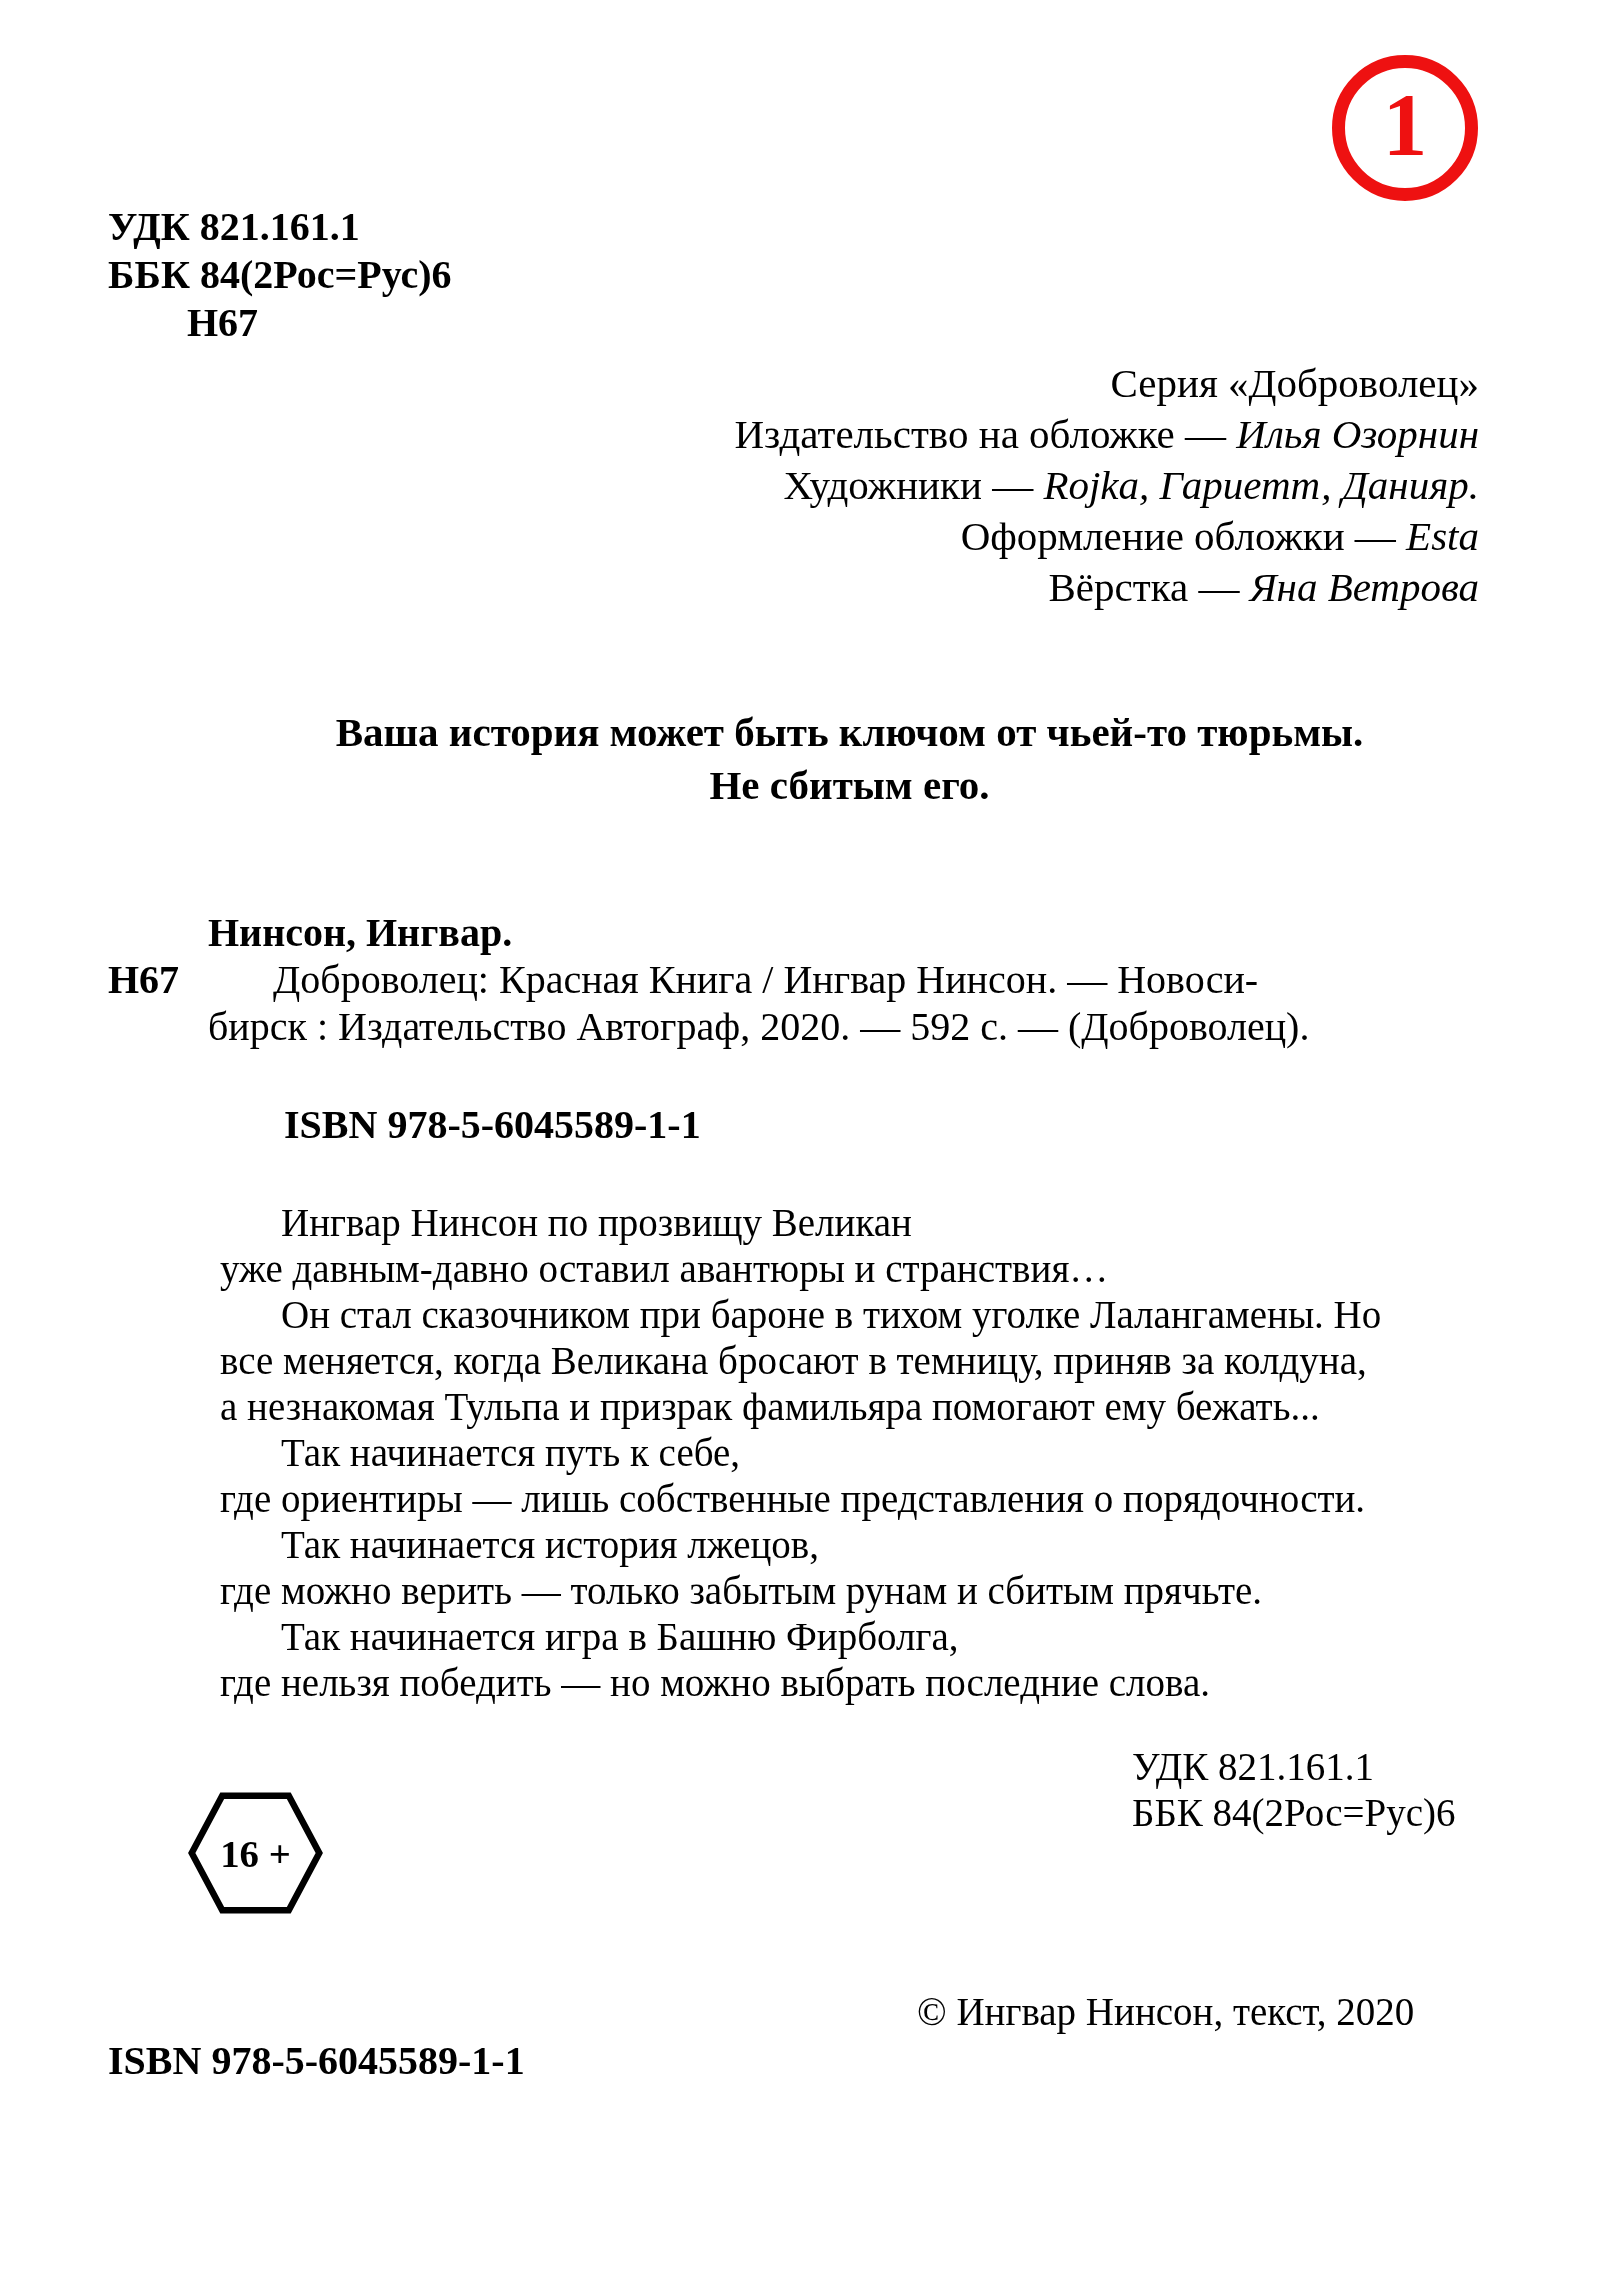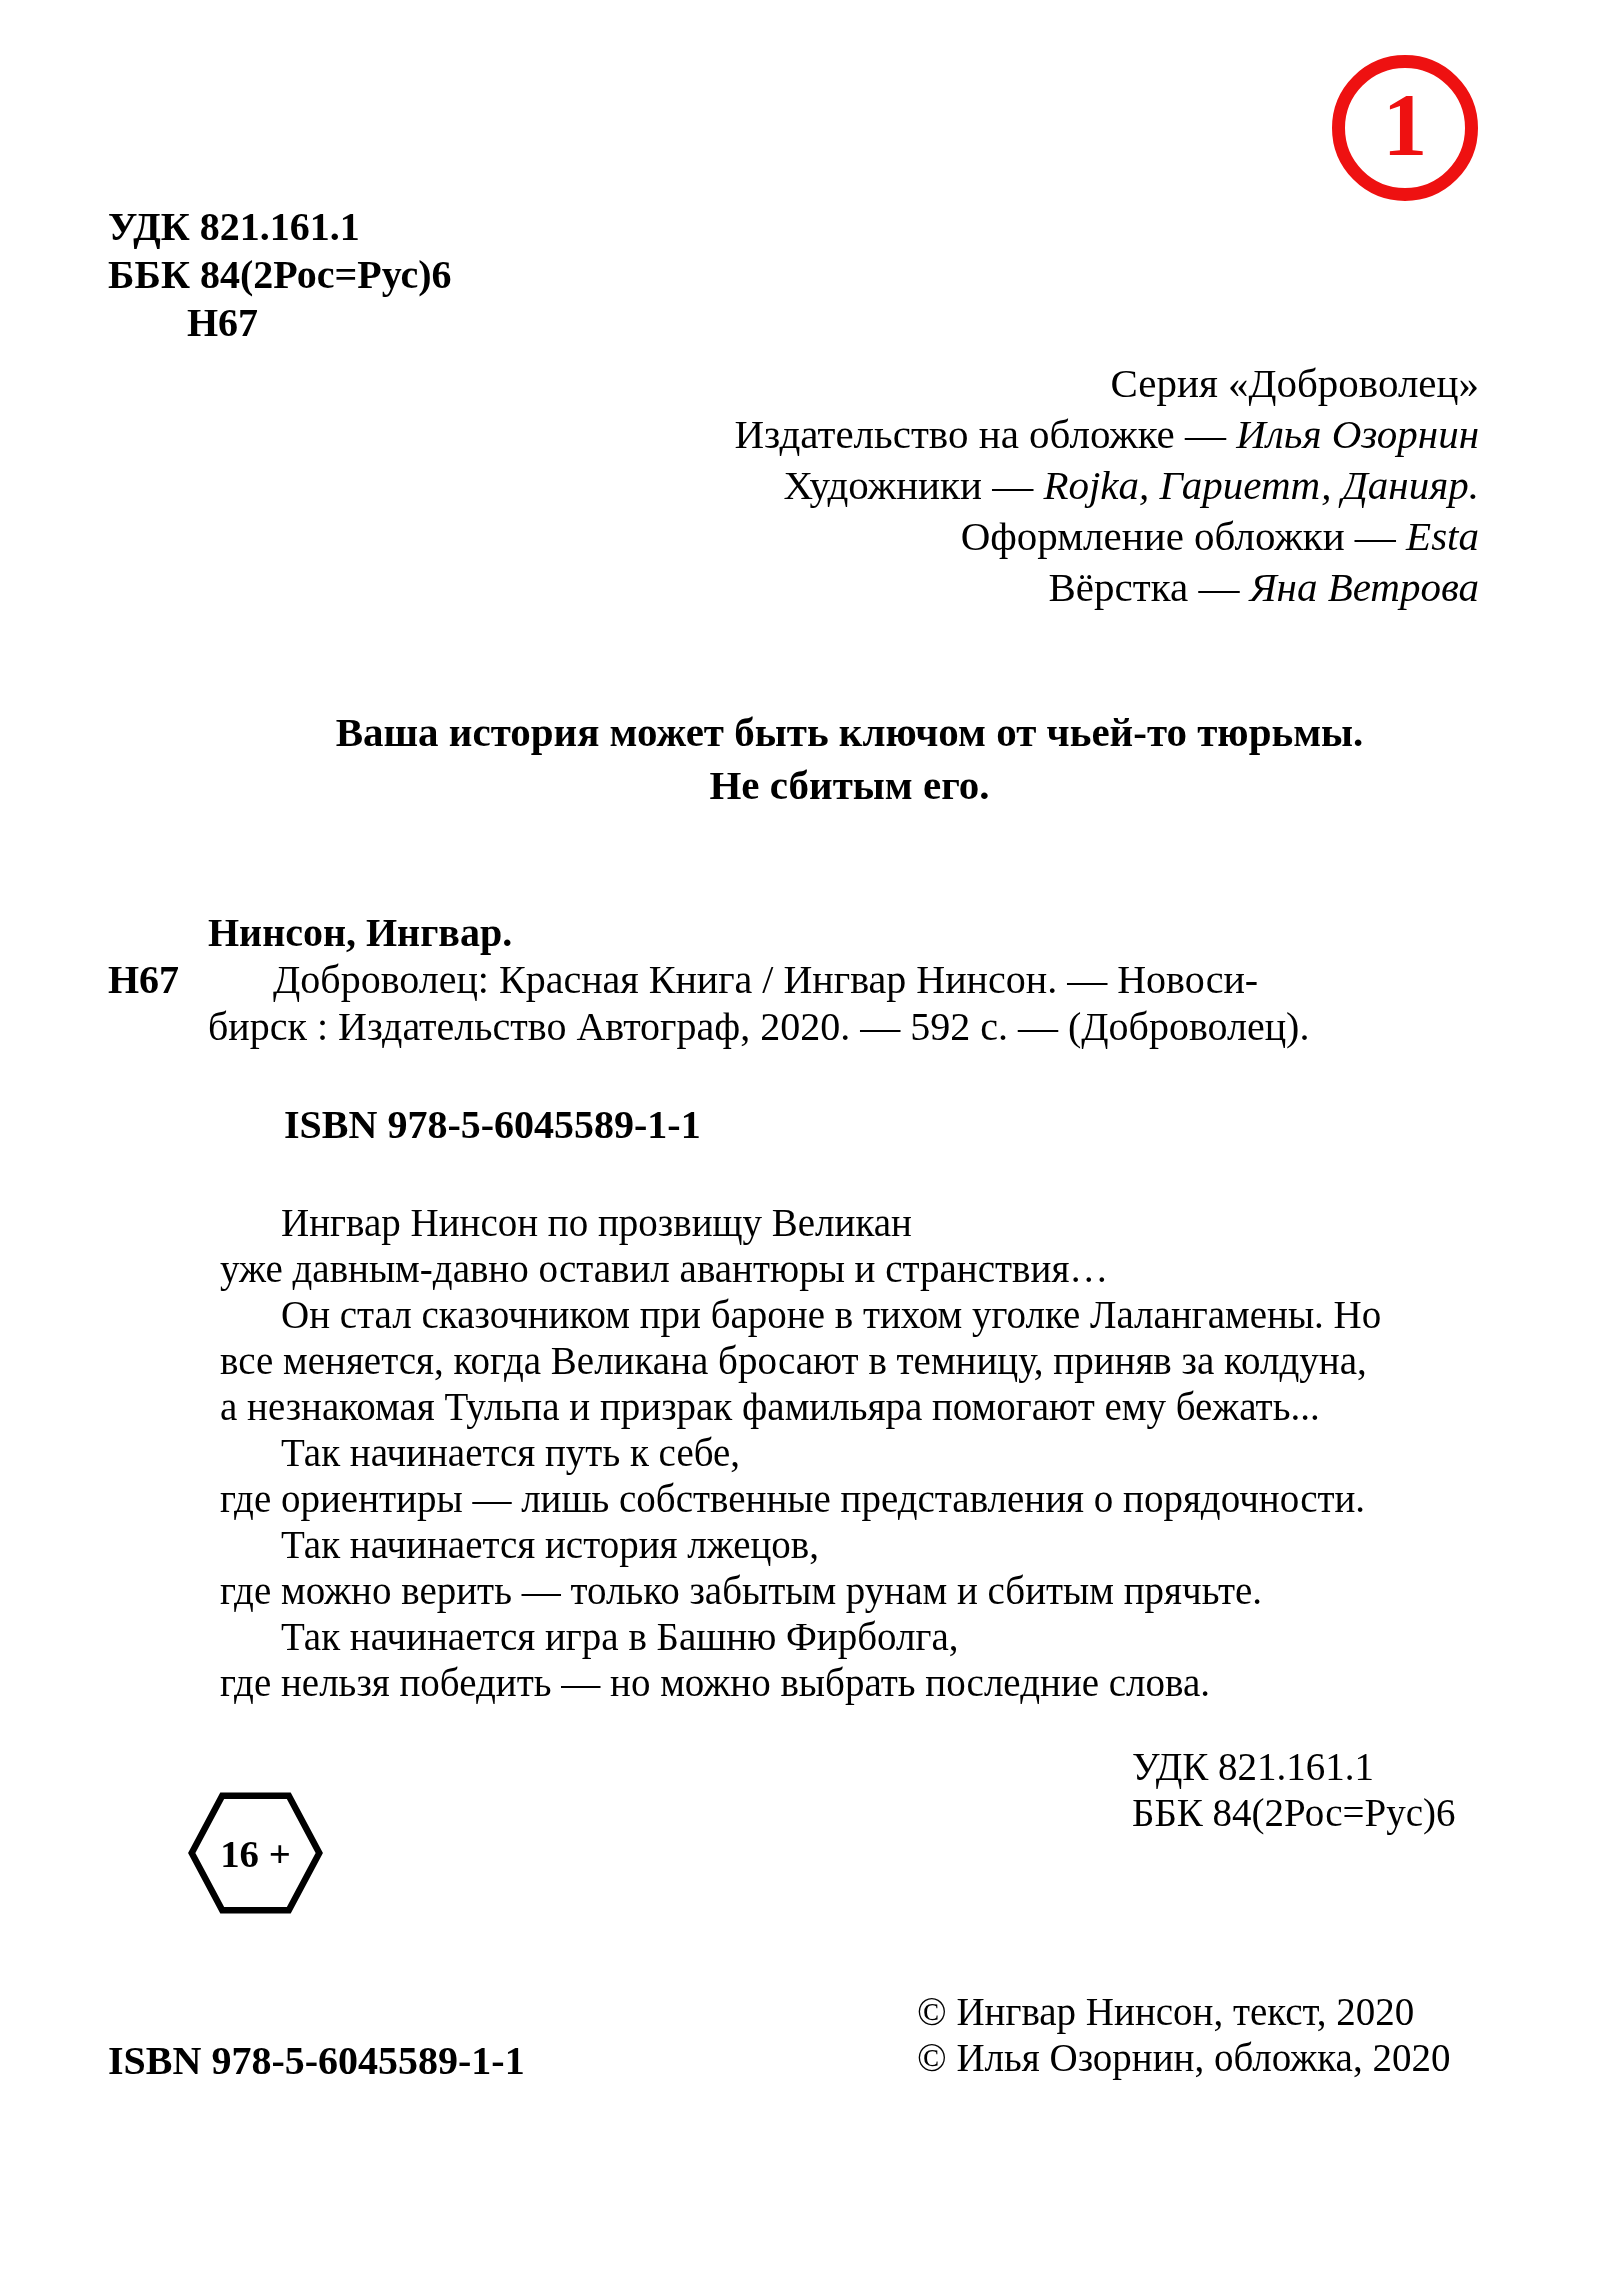--- a/index.html
+++ b/index.html
@@ -126,17 +126,16 @@
 
   <svg class="abs age" viewBox="0 0 146 132" xmlns="http://www.w3.org/2000/svg">
     <polygon points="37,4 109,4 142,66 109,128 37,128 4,66" fill="#ffffff" stroke="#000000" stroke-width="7"></polygon>
     <text x="73" y="81" text-anchor="middle">16 +</text>
   </svg>
 
   <div class="abs isbn-bottom">ISBN 978-5-6045589-1-1</div>
 
   <div class="abs copyright">
     <div>© Ингвар Нинсон, текст, 2020</div>
-    <div>© Илья Озорнин, обложка, 2020</div>
   </div>
 
 </div>
 
 
 </body></html>

